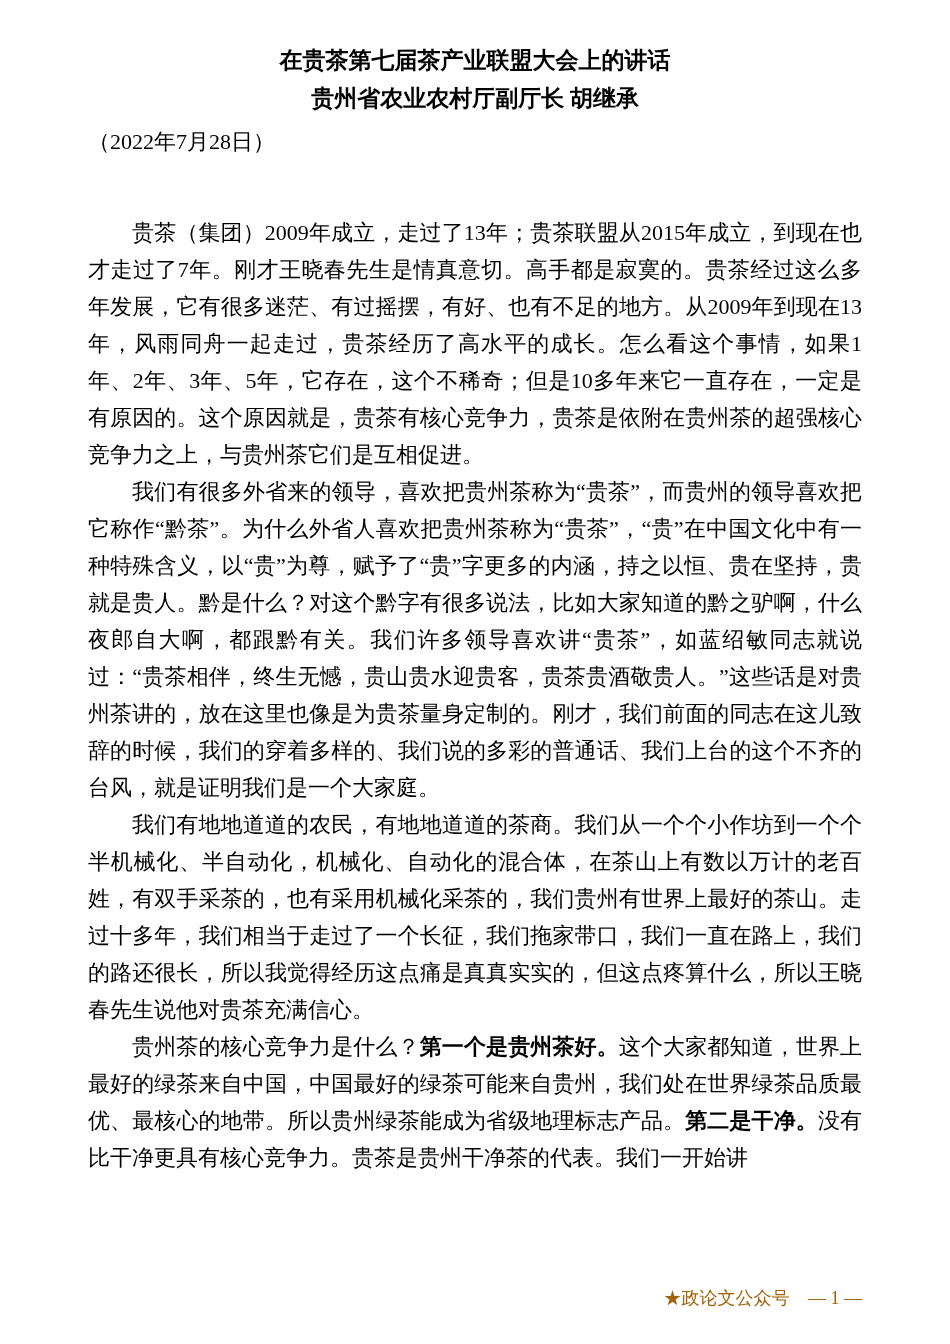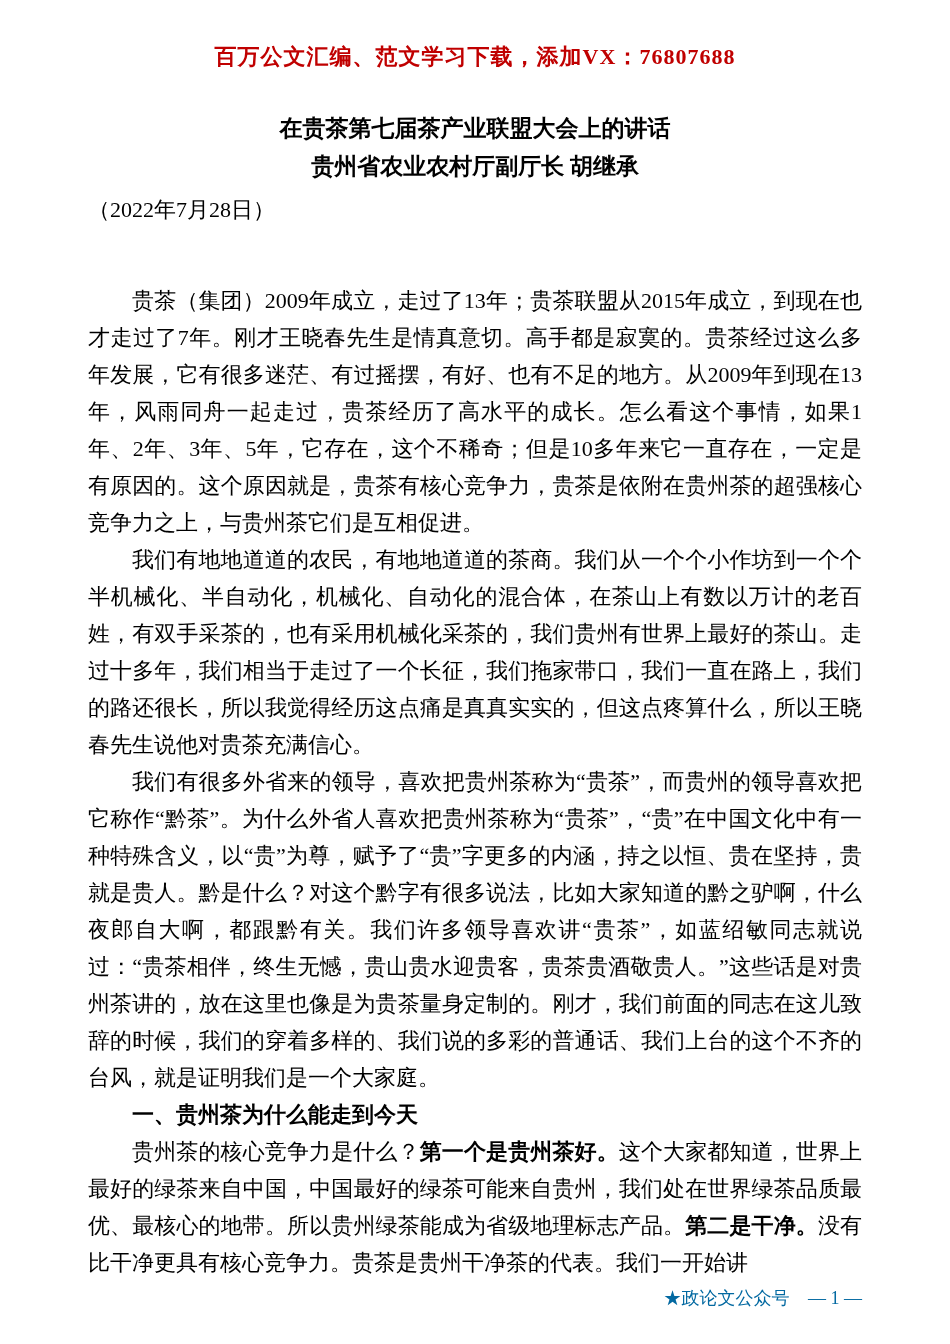--- a/index.html
+++ b/index.html
@@ -57,46 +57,44 @@
     font-size: 22px;
     line-height: 37px;
     text-indent: 2em;
     font-weight: bold;
   }
   .footer {
     position: absolute;
     bottom: 34px;
     right: 88px;
     font-size: 18px;
-    color: #0369a1;
+    color: #a16207;
   }
   .footer .star-label { margin-right: 14px; }
 </style>
 </head>
 <body>
 
 <div class="page">
 
-  <div class="banner">百万公文汇编、范文学习下载，添加VX：76807688</div>
 
   <div class="doc-title">在贵茶第七届茶产业联盟大会上的讲话</div>
 
   <div class="doc-subtitle">贵州省农业农村厅副厅长 胡继承</div>
 
   <div class="doc-date">（2022年7月28日）</div>
 
   <div class="body-block">
 
     <p class="para">贵茶（集团）2009年成立，走过了13年；贵茶联盟从2015年成立，到现在也才走过了7年。刚才王晓春先生是情真意切。高手都是寂寞的。贵茶经过这么多年发展，它有很多迷茫、有过摇摆，有好、也有不足的地方。从2009年到现在13年，风雨同舟一起走过，贵茶经历了高水平的成长。怎么看这个事情，如果1年、2年、3年、5年，它存在，这个不稀奇；但是10多年来它一直存在，一定是有原因的。这个原因就是，贵茶有核心竞争力，贵茶是依附在贵州茶的超强核心竞争力之上，与贵州茶它们是互相促进。</p>
 
+    <p class="para">我们有很多外省来的领导，喜欢把贵州茶称为“贵茶”，而贵州的领导喜欢把它称作“黔茶”。为什么外省人喜欢把贵州茶称为“贵茶”，“贵”在中国文化中有一种特殊含义，以“贵”为尊，赋予了“贵”字更多的内涵，持之以恒、贵在坚持，贵就是贵人。黔是什么？对这个黔字有很多说法，比如大家知道的黔之驴啊，什么夜郎自大啊，都跟黔有关。我们许多领导喜欢讲“贵茶”，如蓝绍敏同志就说过：“贵茶相伴，终生无憾，贵山贵水迎贵客，贵茶贵酒敬贵人。”这些话是对贵州茶讲的，放在这里也像是为贵茶量身定制的。刚才，我们前面的同志在这儿致辞的时候，我们的穿着多样的、我们说的多彩的普通话、我们上台的这个不齐的台风，就是证明我们是一个大家庭。</p>
+
     <p class="para">我们有地地道道的农民，有地地道道的茶商。我们从一个个小作坊到一个个半机械化、半自动化，机械化、自动化的混合体，在茶山上有数以万计的老百姓，有双手采茶的，也有采用机械化采茶的，我们贵州有世界上最好的茶山。走过十多年，我们相当于走过了一个长征，我们拖家带口，我们一直在路上，我们的路还很长，所以我觉得经历这点痛是真真实实的，但这点疼算什么，所以王晓春先生说他对贵茶充满信心。</p>
 
-    <p class="para">我们有很多外省来的领导，喜欢把贵州茶称为“贵茶”，而贵州的领导喜欢把它称作“黔茶”。为什么外省人喜欢把贵州茶称为“贵茶”，“贵”在中国文化中有一种特殊含义，以“贵”为尊，赋予了“贵”字更多的内涵，持之以恒、贵在坚持，贵就是贵人。黔是什么？对这个黔字有很多说法，比如大家知道的黔之驴啊，什么夜郎自大啊，都跟黔有关。我们许多领导喜欢讲“贵茶”，如蓝绍敏同志就说过：“贵茶相伴，终生无憾，贵山贵水迎贵客，贵茶贵酒敬贵人。”这些话是对贵州茶讲的，放在这里也像是为贵茶量身定制的。刚才，我们前面的同志在这儿致辞的时候，我们的穿着多样的、我们说的多彩的普通话、我们上台的这个不齐的台风，就是证明我们是一个大家庭。</p>
-
-    <p class="section-heading">一、贵州茶为什么能走到今天</p>
 
     <p class="para"><span>贵州茶的核心竞争力是什么？</span><span style="font-weight: bold;">第一个是贵州茶好。</span><span>这个大家都知道，世界上最好的绿茶来自中国，中国最好的绿茶可能来自贵州，我们处在世界绿茶品质最优、最核心的地带。所以贵州绿茶能成为省级地理标志产品。</span><span style="font-weight: bold; font-family: Liberation Serif, serif;">第二是干净。</span><span>没有比干净更具有核心竞争力。贵茶是贵州干净茶的代表。我们一开始讲</span></p>
 
   </div>
 
   <div class="footer">
     <span class="star-label">★政论文公众号</span>
     <span>—  1  —</span>
   </div>
 

